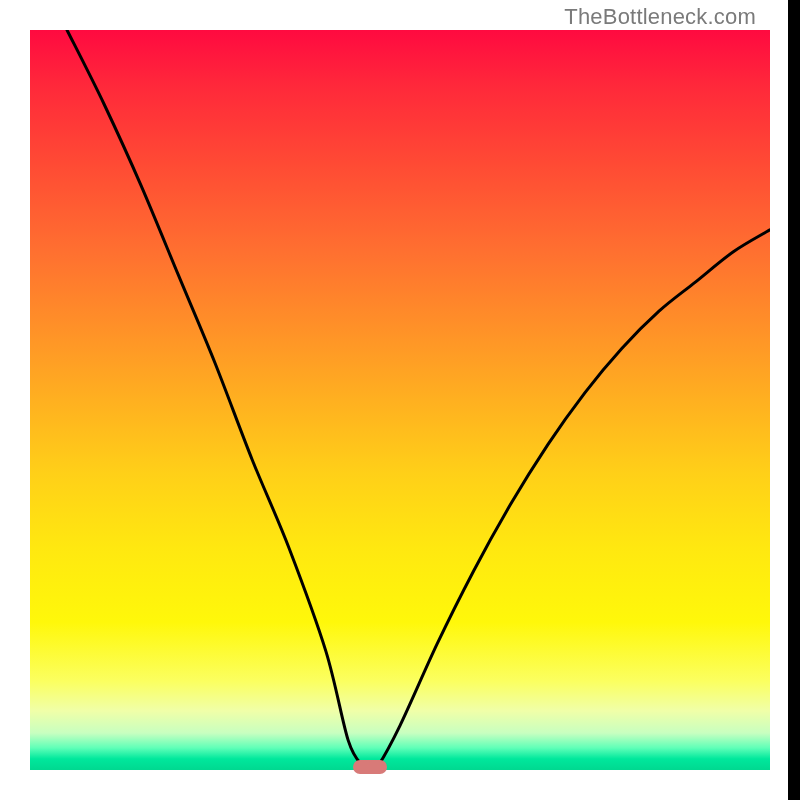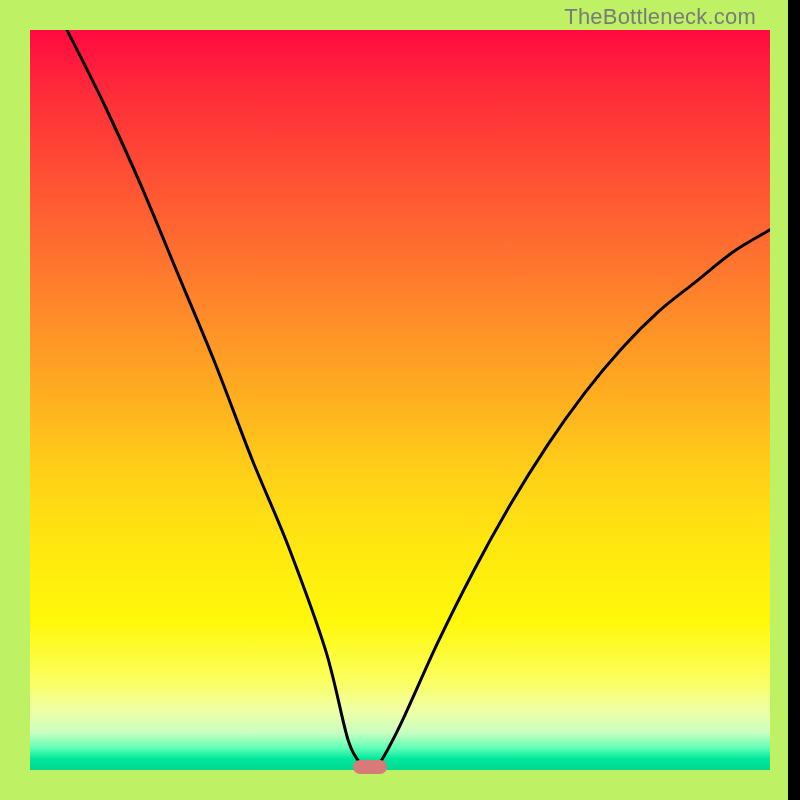--- a/index.html
+++ b/index.html
@@ -9,21 +9,21 @@
     height: 800px;
     background: #000000;
     overflow: hidden;
   }
   .frame {
     position: absolute;
     left: 0;
     top: 0;
     width: 788px;
     height: 800px;
-    background: #bef264;
+    background: #ffffff;
   }
   .plot-area {
     position: absolute;
     left: 30px;
     top: 30px;
     width: 740px;
     height: 740px;
     background: linear-gradient(to bottom,
       #ff0a40 0%,
       #ff2a3a 8%,

